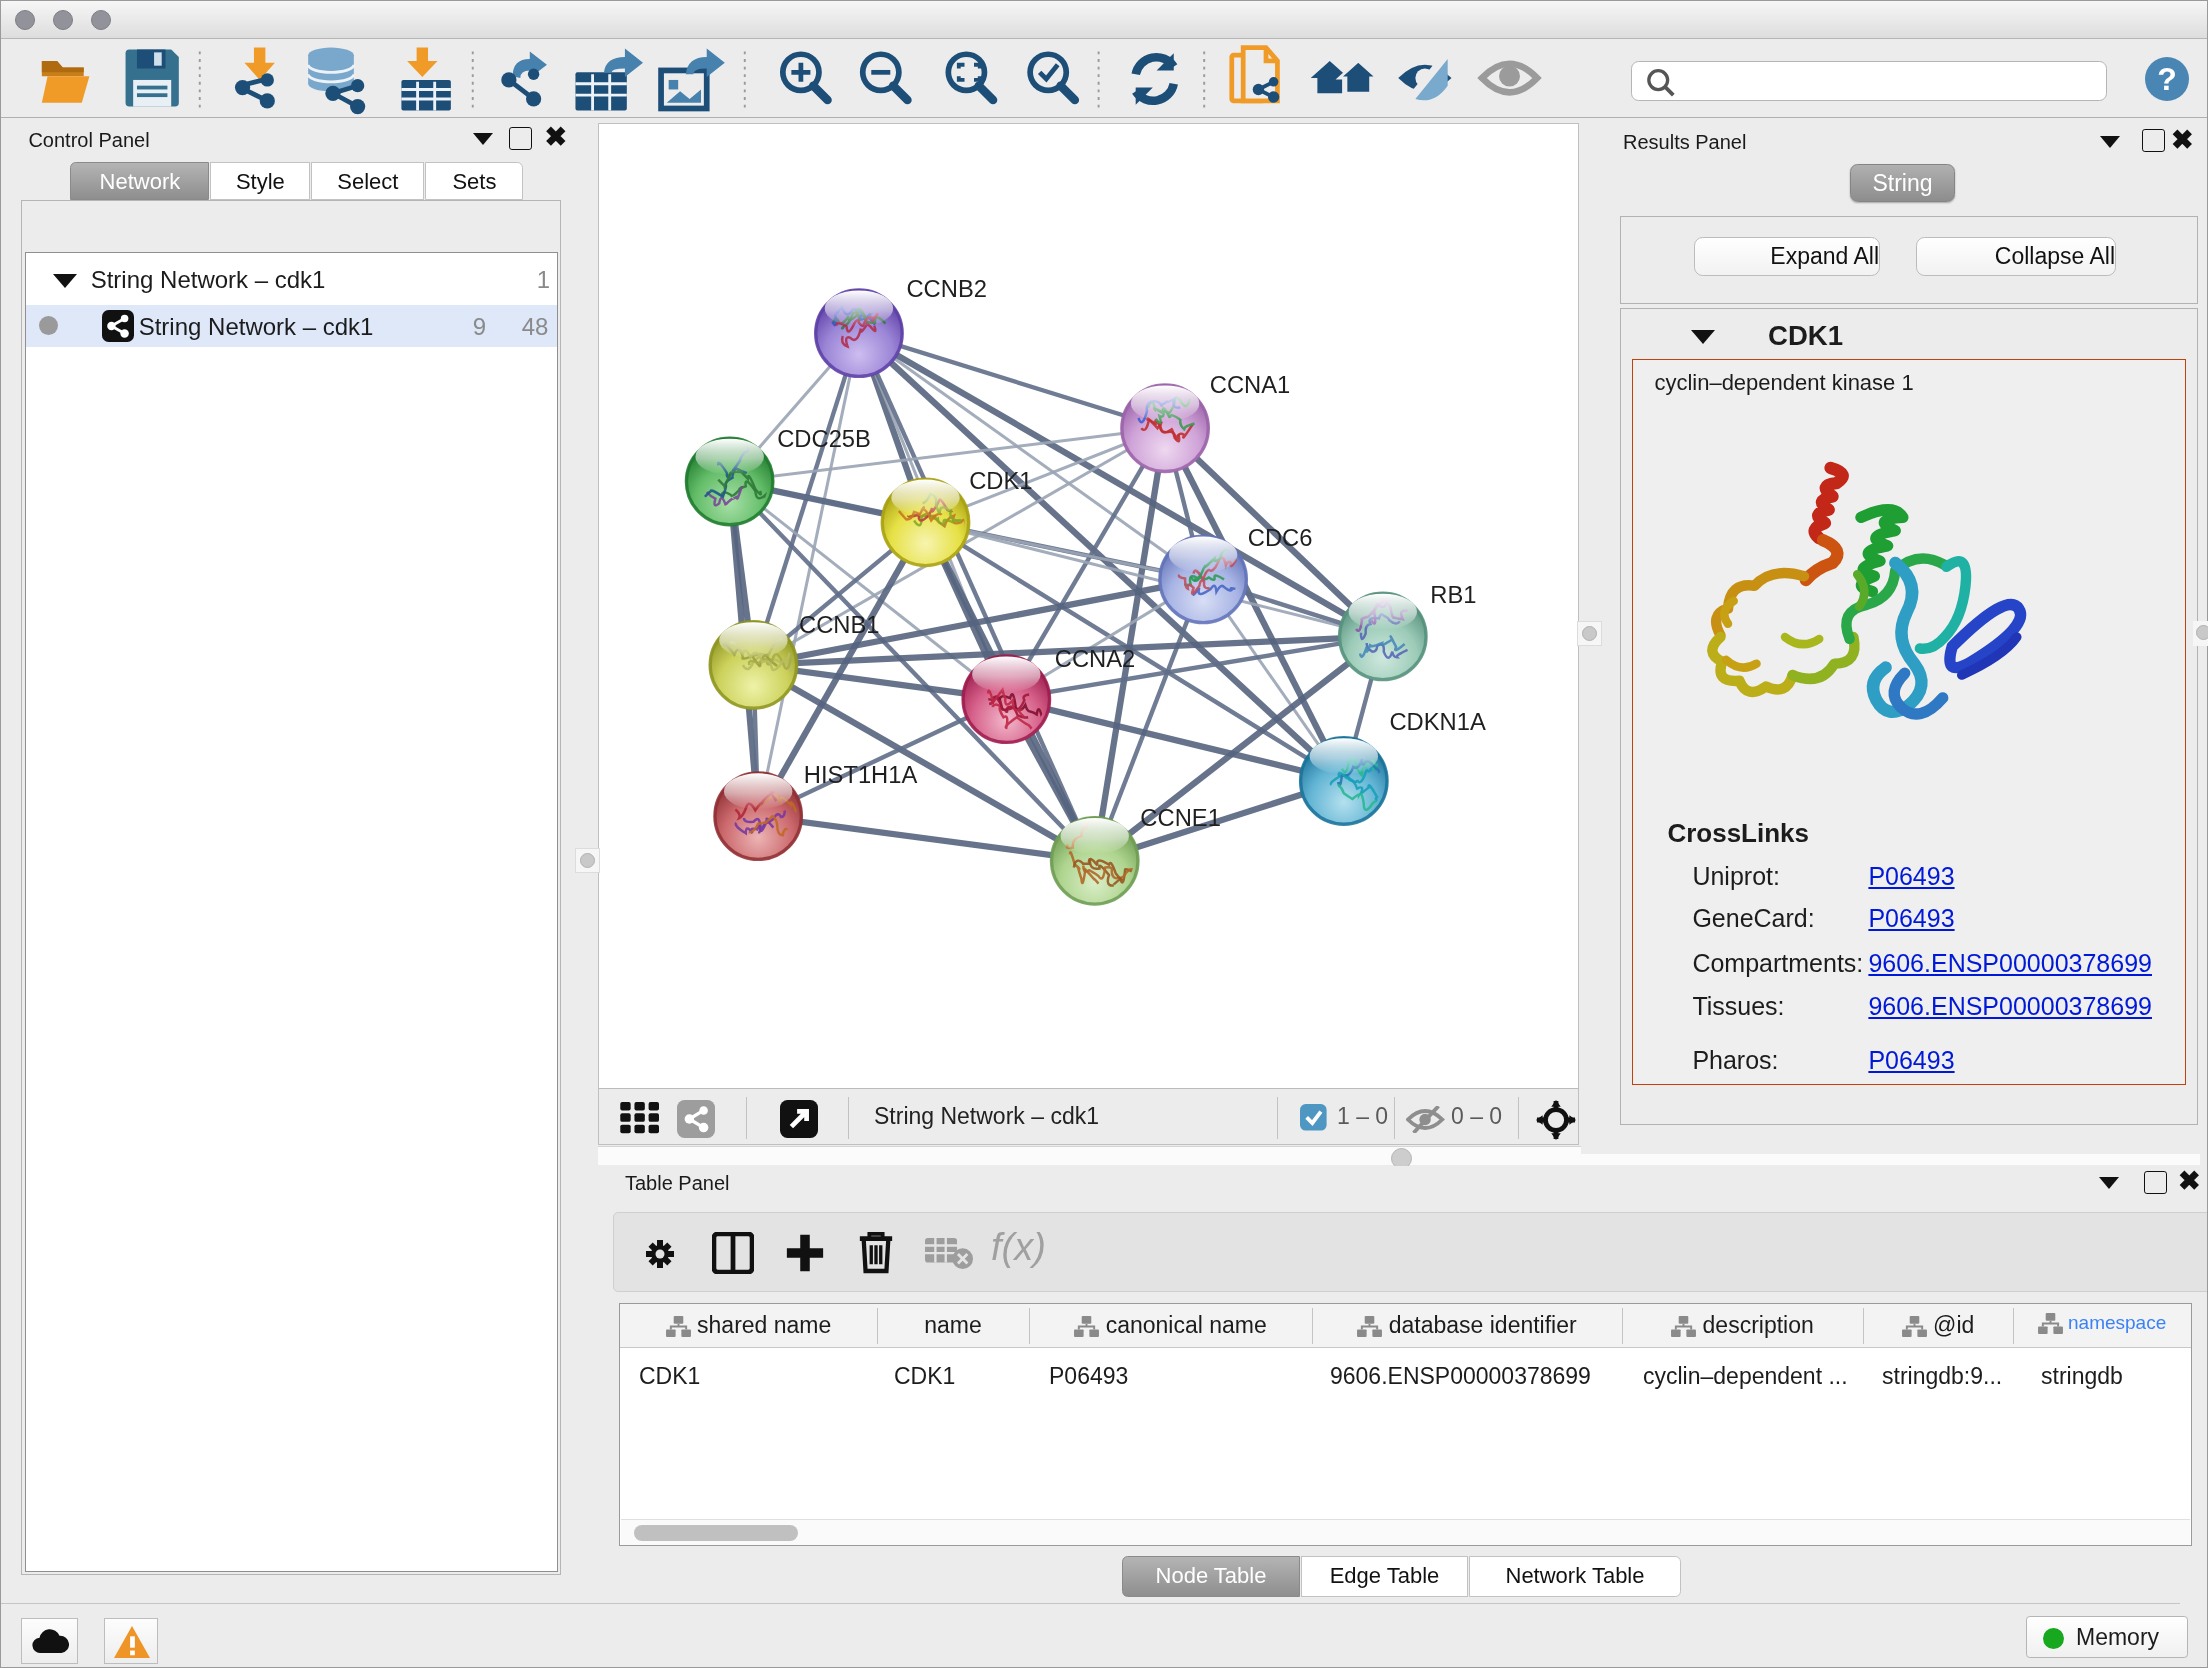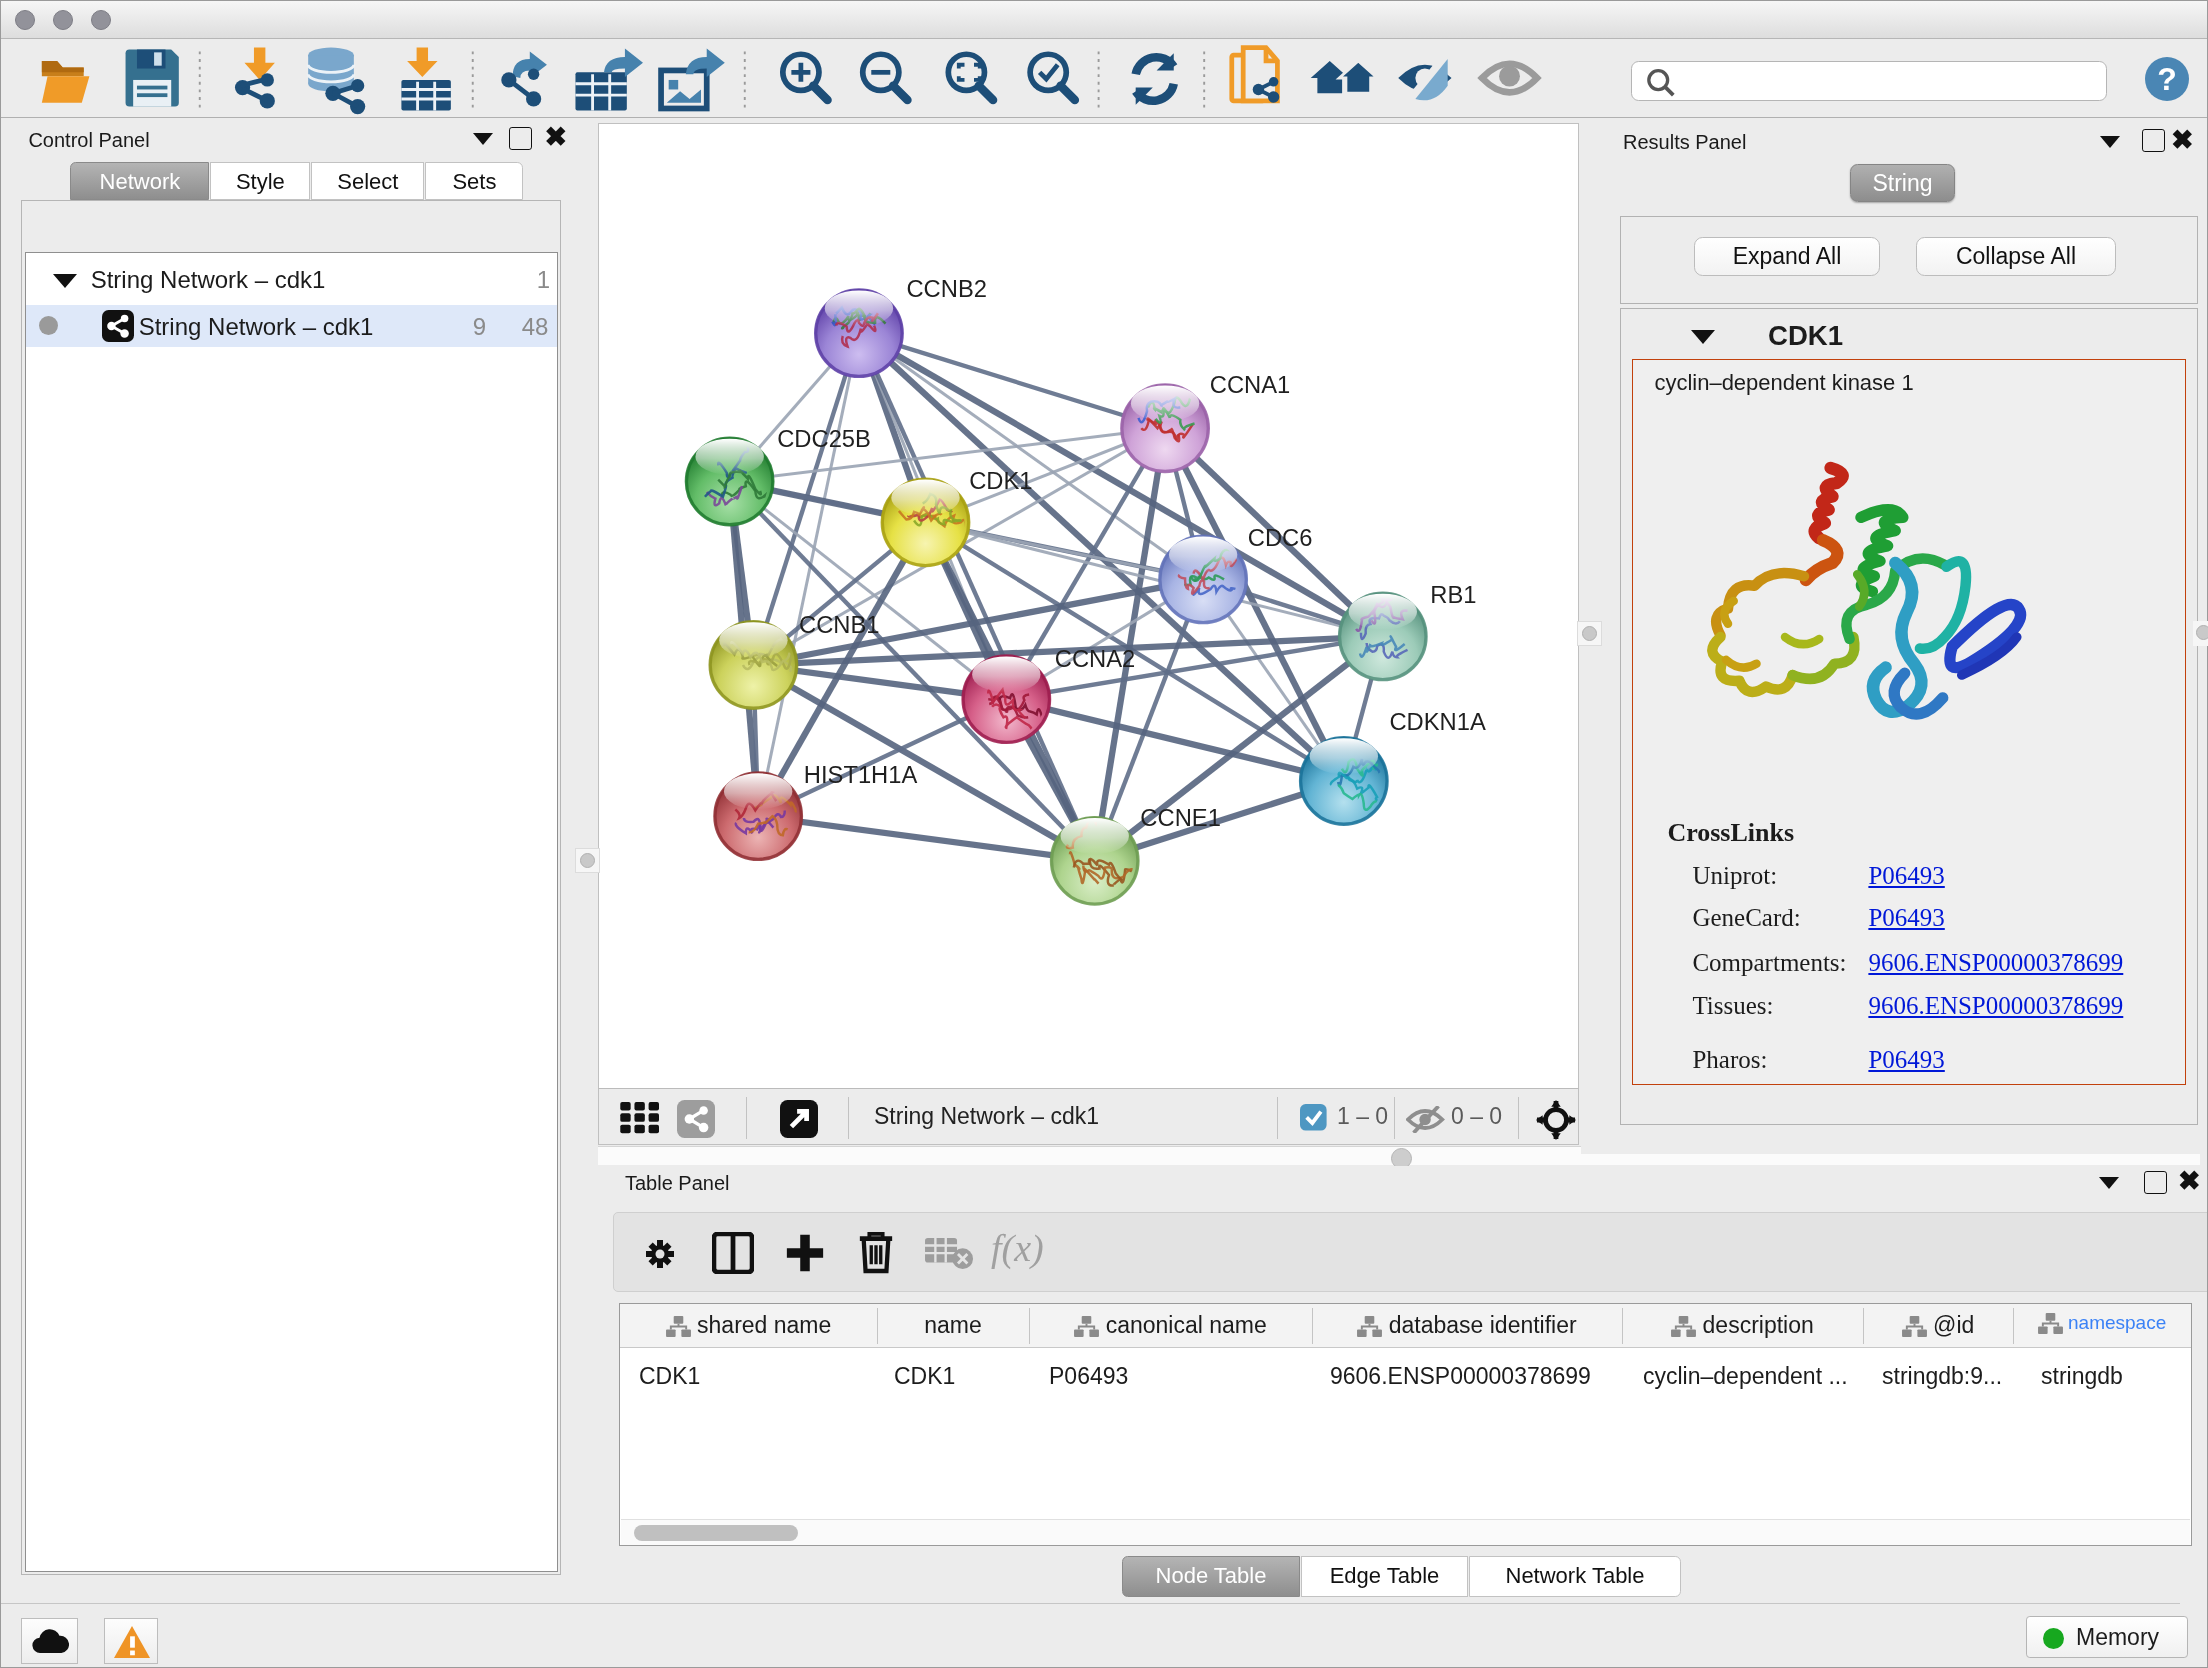--- a/index.html
+++ b/index.html
@@ -10,23 +10,23 @@
 .toolbar{left:0;top:40px;width:2208px;height:78px;background:#ececec;border-bottom:1px solid #b0b0b0}
 .searchbox{position:absolute;left:1631px;top:21px;width:476px;height:40px;background:#fff;border:1.9px solid #b5b5b5;border-radius:7.6px}
 .helpbtn{position:absolute;left:2145px;top:17px;width:44px;height:44px;border-radius:50%;background:#4a86b4;color:#fff;font-weight:bold;font-size:32px;text-align:center;line-height:44px}
 .panelTitle{font-size:20px;color:#1a1a1a}
 .ddown{width:0;height:0;border-left:10.5px solid transparent;border-right:10.5px solid transparent;border-top:12.4px solid #111}
 .wbox{border:1.9px solid #111;width:23px;height:23px;border-radius:2.9px}
 .xmark{font-size:27px;font-weight:bold;color:#111;line-height:23px}
 .tab{position:absolute;height:38px;background:#fff;border:1px solid #c2c2c2;font-size:22px;text-align:center;color:#111}
 .tabsel{background:linear-gradient(#b4b4b4,#8e8e8e);color:#fff;border:1px solid #8a8a8a}
 .ctree{background:#fff;border:1px solid #8f8f8f}
-.btn{position:absolute;background:linear-gradient(#ffffff,#f2f2f2);border:1.9px solid #bcbcbc;border-radius:8.6px;font-size:23px;text-align:center;color:#111}
+.btn{position:absolute;background:linear-gradient(#ffffff,#f2f2f2);border:1.9px solid #bcbcbc;border-radius:8.6px;font-size:23px;text-align:right;color:#111}
 a.lk{color:#0018d8;text-decoration:underline}
-.serif{font-family:Liberation Serif, serif}
+.serif{font-family:Liberation Sans, sans-serif}
 </style></head><body>
 <div class="abs titlebar">
     <div class="tl" style="left:15px"></div>
     <div class="tl" style="left:53px"></div>
     <div class="tl" style="left:91px"></div>
   </div>
 <div class="abs toolbar">
 <svg class="abs" style="left:0;top:0" width="1617" height="78" viewBox="0 0 1700 82">
       <g transform="translate(42,12)">
         <path d="M2 10 h16 l6 7 h22 v9 H2 z" fill="#c87f1a"></path>

